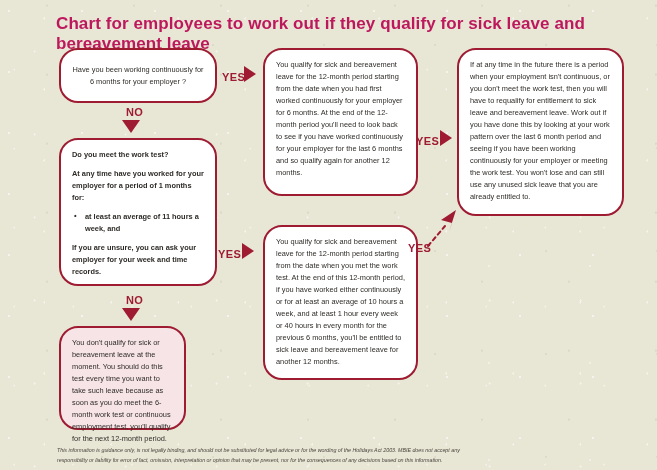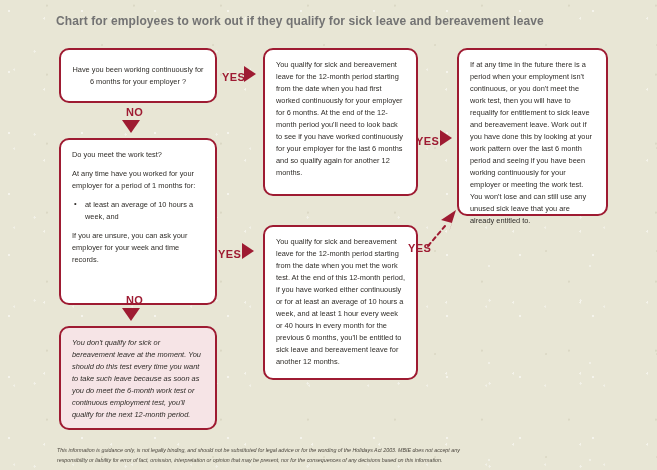--- a/index.html
+++ b/index.html
@@ -19,51 +19,51 @@
       radial-gradient(circle at 84% 74%, rgba(255,255,255,.4) 0 1px, transparent 1.2px),
       radial-gradient(circle at 24% 88%, rgba(255,255,255,.4) 0 1px, transparent 1.2px),
       radial-gradient(circle at 54% 8%,  rgba(160,150,120,.18) 0 1px, transparent 1.2px),
       radial-gradient(circle at 92% 44%, rgba(160,150,120,.15) 0 1px, transparent 1.2px);
     background-size:73px 61px,91px 83px,67px 71px,101px 97px,59px 79px,87px 69px,111px 103px;
     pointer-events:none;
   }
 
   #page-title{
     position:absolute;left:56px;top:14px;width:560px;
-    font-size:12px;font-weight:bold;color:#737373;
+    font-size:17px;font-weight:bold;color:#be185d;
     letter-spacing:.1px;
   }
 
   .node{
     position:absolute;
     background:#ffffff;
     border:2px solid #9e1b32;
-    border-radius:10px;
+    border-radius:19px;
     box-sizing:border-box;
     color:#2f2c28;
     font-size:7.4px;
     line-height:1.62;
     padding:9px 11px;
   }
   .node.centered{ text-align:center; display:flex; align-items:center; justify-content:center;}
   .node.tinted{ background:#f6e4e6; }
   .node p{margin:0 0 7px 0;}
   .node p:last-child{margin-bottom:0;}
   .node ul{margin:0 0 7px 0;padding-left:11px;list-style:none;}
   .node li{margin-bottom:7px;position:relative;padding-left:2px;}
   .node li:last-child{margin-bottom:0;}
   .node li:before{content:"\2022";position:absolute;left:-9px;top:-1px;color:#2f2c28;}
 
   
   #node-q-continuous{left:59px;top:48px;width:158px;height:55px;}
-  #node-q-worktest  {left:59px;top:138px;width:158px;height:167px;}
-  #node-not-qualify {left:59px;top:326px;width:158px;height:104px;font-style:italic;}
+  #node-q-worktest  {left:59px;top:138px;width:158px;height:148px;font-weight:bold;}
+  #node-not-qualify {left:59px;top:326px;width:127px;height:104px;}
   #node-qualify-continuous{left:263px;top:48px;width:155px;height:148px;}
   #node-qualify-worktest  {left:263px;top:225px;width:155px;height:155px;}
-  #node-future-requalify  {left:457px;top:48px;width:151px;height:168px;}
+  #node-future-requalify  {left:457px;top:48px;width:167px;height:168px;}
 
   
   .conn{position:absolute;}
   .conn-label{
     position:absolute;font-size:11px;font-weight:bold;color:#9e1b32;
     letter-spacing:.4px;
   }
   .tri-right{
     position:absolute;width:0;height:0;
     border-top:8px solid transparent;border-bottom:8px solid transparent;
@@ -122,21 +122,21 @@
 <div id="page-title">Chart for employees to work out if they qualify for sick leave and bereavement leave</div>
 
 <div class="node centered" id="node-q-continuous">
   <span>Have you been working continuously for 6 months for your employer ?</span>
 </div>
 
 <div class="node" id="node-q-worktest">
   <p>Do you meet the work test?</p>
   <p>At any time have you worked for your employer for a period of 1 months for:</p>
   <ul>
-    <li>at least an average of 10 hours a week, and</li>
+    <li>at least an average of 11 hours a week, and</li>
   </ul>
   <p>If you are unsure, you can ask your employer for your week and time records.</p>
 </div>
 
 <div class="node tinted" id="node-not-qualify">
   <p>You don't qualify for sick or bereavement leave at the moment. You should do this test every time you want to take such leave because as soon as you do meet the 6-month work test or continuous employment test, you'll qualify for the next 12-month period.</p>
 </div>
 
 <div class="node" id="node-qualify-continuous">
   <p>You qualify for sick and bereavement leave for the 12-month period starting from the date when you had first worked continuously for your employer for 6 months. At the end of the 12-month period you'll need to look back to see if you have worked continuously for your employer for the last 6 months and so qualify again for another 12 months.</p>

